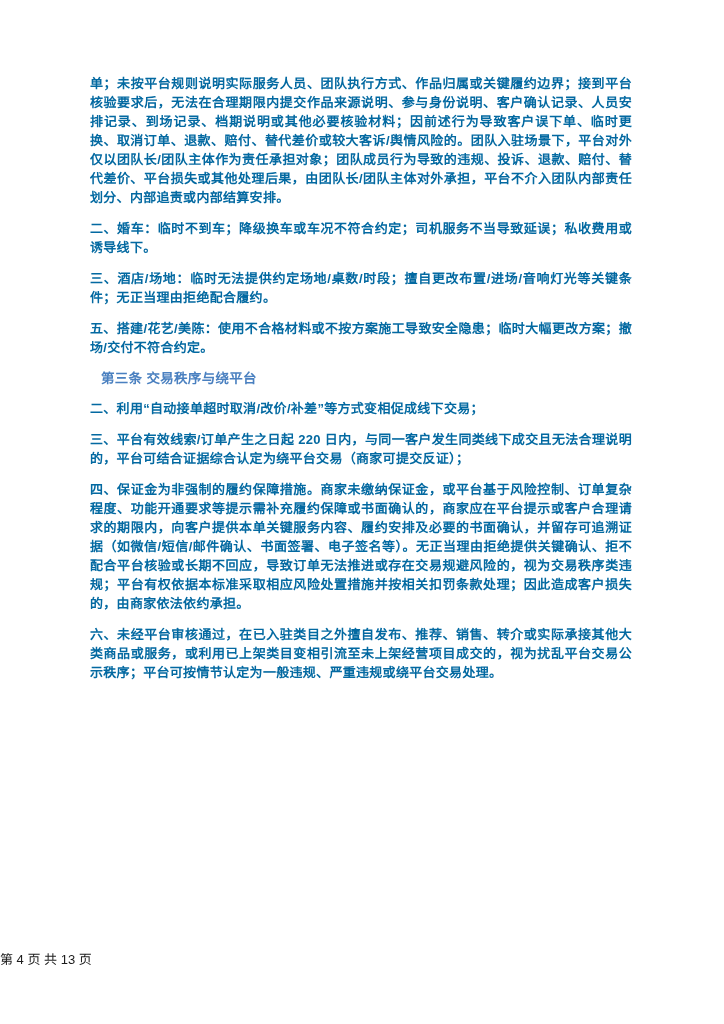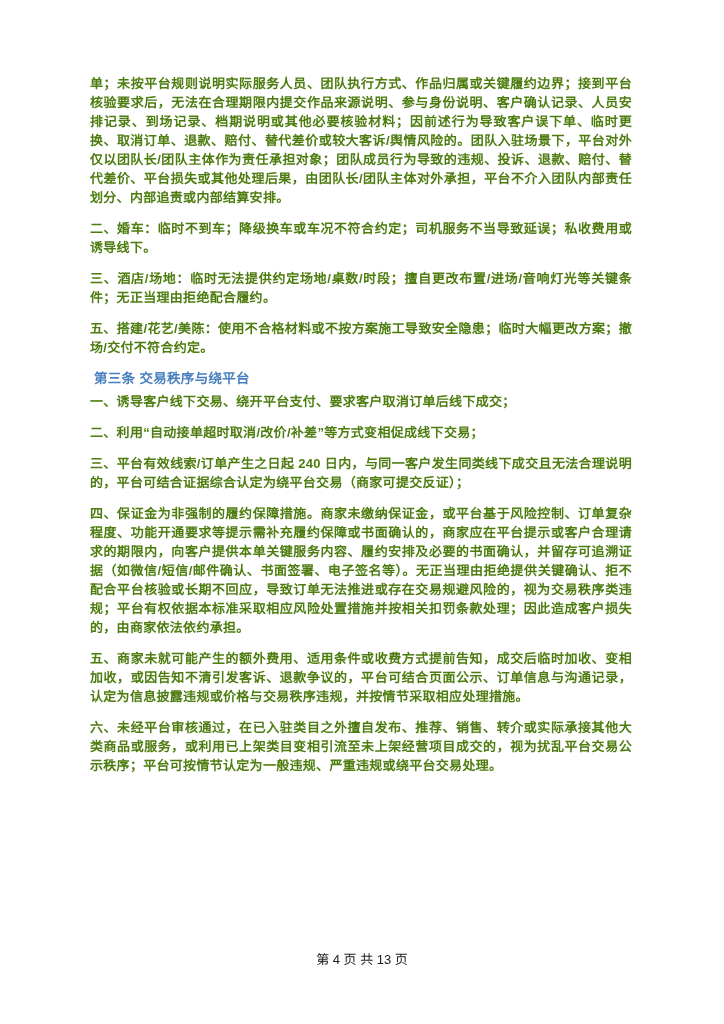--- a/index.html
+++ b/index.html
@@ -17,43 +17,43 @@
   .doc-content {
     position: absolute;
     left: 90px;
     top: 74px;
     width: 542px;
   }
   .para {
     font-size: 13px;
     line-height: 19px;
     font-weight: 600;
-    color: #4d7c0f;
+    color: #0369a1;
     text-align: justify;
     text-justify: inter-ideograph;
     margin: 0 0 12px 0;
     letter-spacing: 0.3px;
   }
   .section-heading {
     font-size: 13.5px;
     line-height: 19px;
     font-weight: 700;
     color: #4a80c0;
-    margin: 4px;
+    margin: 11px;
     letter-spacing: 0.3px;
   }
   .para.after-heading {
     margin-top: 0;
   }
   .page-footer {
     position: absolute;
     left: 0;
     top: 950px;
     width: 100%;
-    text-align: center;
+    text-align: left;
   }
   .page-footer span {
     font-size: 13px;
     line-height: 18px;
     font-weight: 400;
     color: #1b1b1b;
   }
 </style>
 </head>
 <body>
@@ -66,29 +66,27 @@
 
     <p class="para">二、婚车：临时不到车；降级换车或车况不符合约定；司机服务不当导致延误；私收费用或诱导线下。</p>
 
     <p class="para">三、酒店/场地：临时无法提供约定场地/桌数/时段；擅自更改布置/进场/音响灯光等关键条件；无正当理由拒绝配合履约。</p>
 
 
     <p class="para">五、搭建/花艺/美陈：使用不合格材料或不按方案施工导致安全隐患；临时大幅更改方案；撤场/交付不符合约定。</p>
 
     <h2 class="section-heading">第三条 交易秩序与绕平台</h2>
 
-    <p class="para after-heading">一、诱导客户线下交易、绕开平台支付、要求客户取消订单后线下成交；</p>
 
     <p class="para">二、利用“自动接单超时取消/改价/补差”等方式变相促成线下交易；</p>
 
-    <p class="para">三、平台有效线索/订单产生之日起 240 日内，与同一客户发生同类线下成交且无法合理说明的，平台可结合证据综合认定为绕平台交易（商家可提交反证）；</p>
+    <p class="para">三、平台有效线索/订单产生之日起 220 日内，与同一客户发生同类线下成交且无法合理说明的，平台可结合证据综合认定为绕平台交易（商家可提交反证）；</p>
 
     <p class="para">四、保证金为非强制的履约保障措施。商家未缴纳保证金，或平台基于风险控制、订单复杂程度、功能开通要求等提示需补充履约保障或书面确认的，商家应在平台提示或客户合理请求的期限内，向客户提供本单关键服务内容、履约安排及必要的书面确认，并留存可追溯证据（如微信/短信/邮件确认、书面签署、电子签名等）。无正当理由拒绝提供关键确认、拒不配合平台核验或长期不回应，导致订单无法推进或存在交易规避风险的，视为交易秩序类违规；平台有权依据本标准采取相应风险处置措施并按相关扣罚条款处理；因此造成客户损失的，由商家依法依约承担。</p>
 
-    <p class="para">五、商家未就可能产生的额外费用、适用条件或收费方式提前告知，成交后临时加收、变相加收，或因告知不清引发客诉、退款争议的，平台可结合页面公示、订单信息与沟通记录，认定为信息披露违规或价格与交易秩序违规，并按情节采取相应处理措施。</p>
 
     <p class="para">六、未经平台审核通过，在已入驻类目之外擅自发布、推荐、销售、转介或实际承接其他大类商品或服务，或利用已上架类目变相引流至未上架经营项目成交的，视为扰乱平台交易公示秩序；平台可按情节认定为一般违规、严重违规或绕平台交易处理。</p>
 
 
   </div>
 
   <footer class="page-footer">
     <span>第 4 页 共 13 页</span>
   </footer>
 

